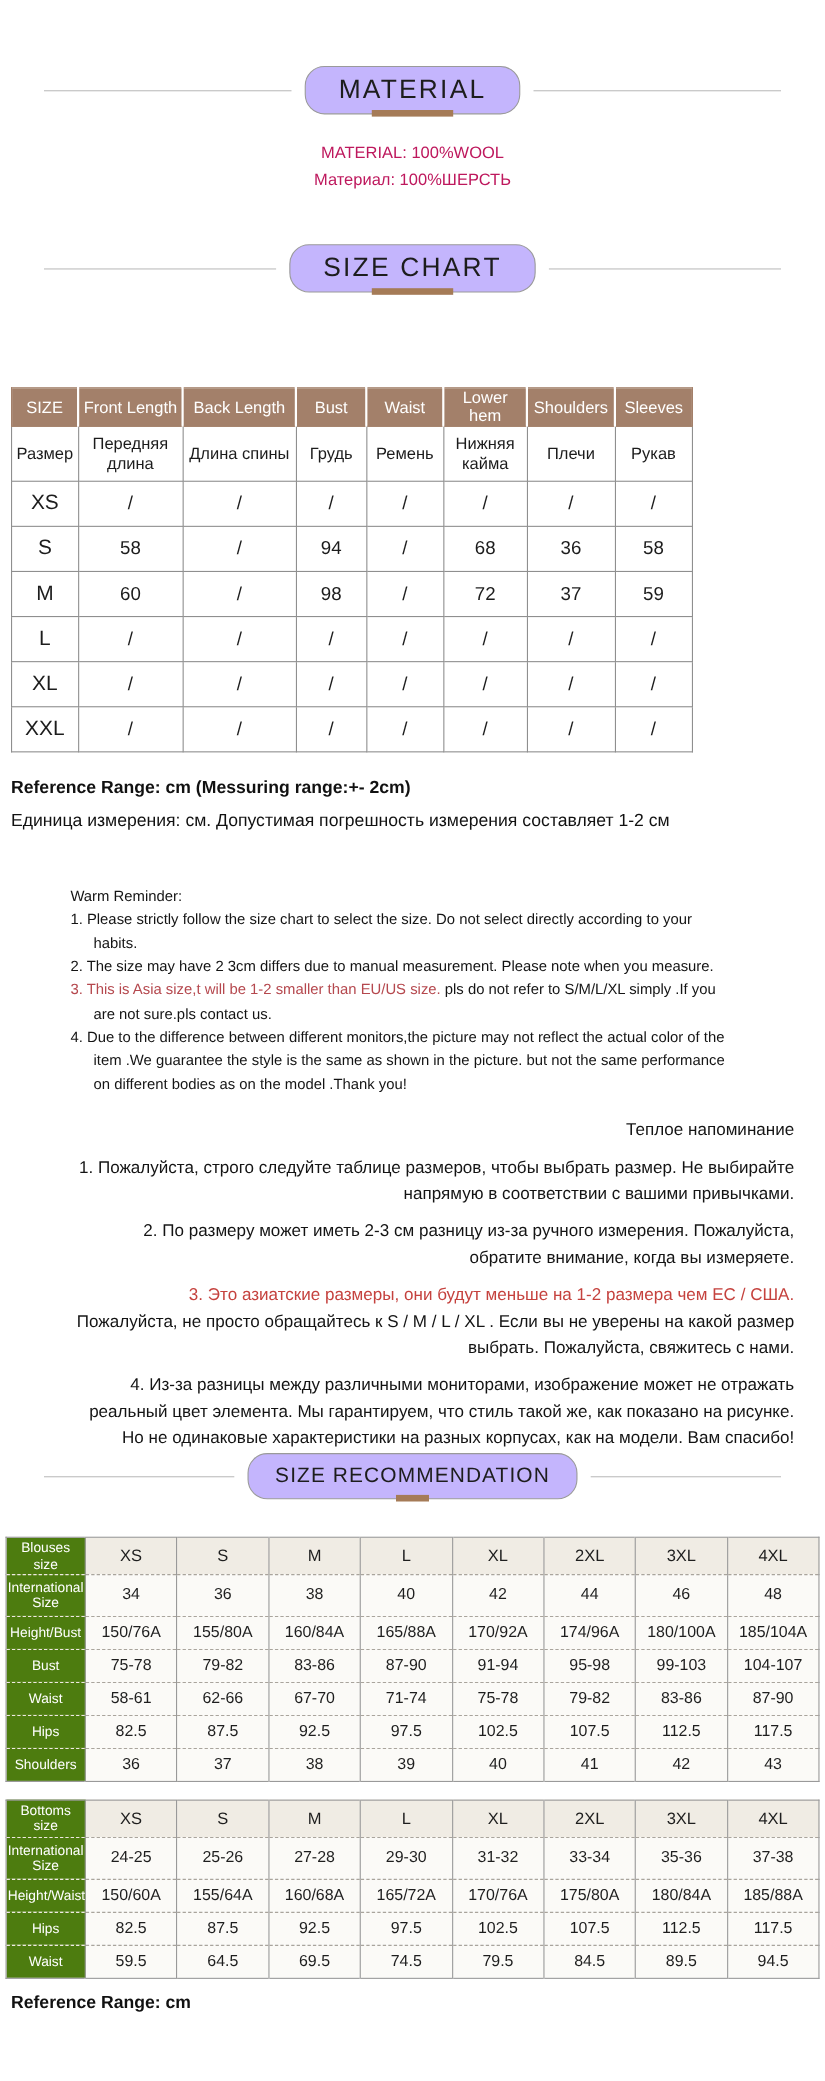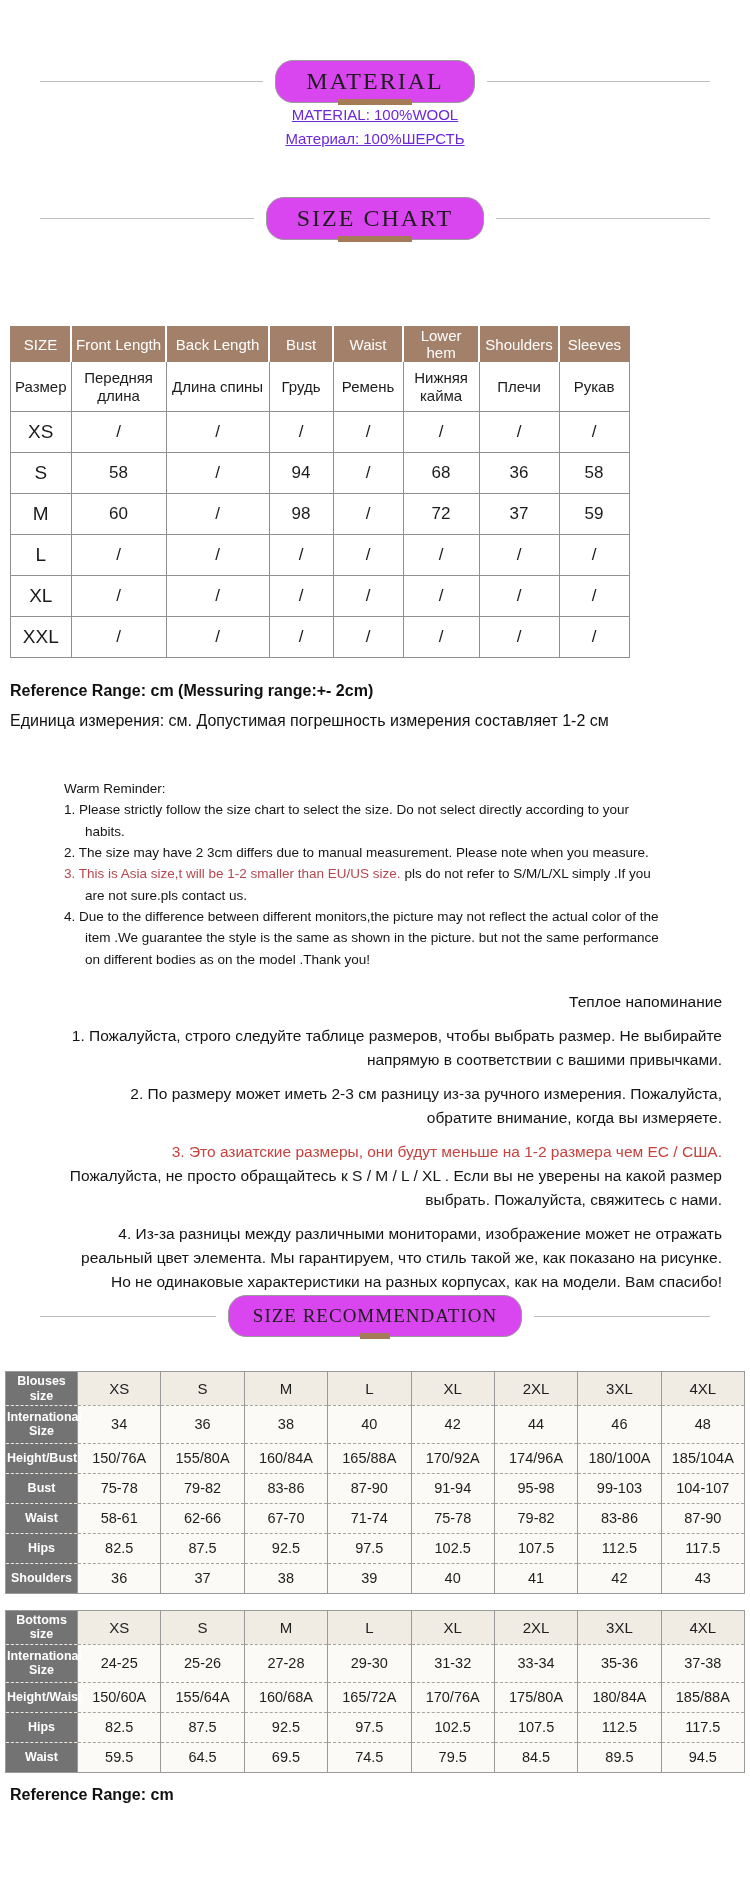--- a/index.html
+++ b/index.html
@@ -6,32 +6,31 @@
   html, body { background: #ffffff; }
   body {
     width: 750px; height: 1892px; margin: 0 auto; position: relative;
     overflow: hidden; font-family: "Liberation Sans", sans-serif; color: #1c1c1c;
   }
 
   
   .section-header { display: flex; align-items: center; margin-left: 40px; margin-right: 40px; }
   .section-header .rule { flex: 1; height: 1px; background: #bdbdbd; }
   .pill {
-    position: relative; background: #d946ef; border: 1px solid #9a9a9a; border-radius: 18px;
+    position: relative; background: #c4b5fd; border: 1px solid #9a9a9a; border-radius: 18px;
     margin: 0 12px; padding: 7px 30px; font-size: 24px; letter-spacing: 2px; color: #1d1d1d;
     white-space: nowrap;
-    font-family: Liberation Serif, serif;
   }
   .pill .bar { position: absolute; left: 50%; transform: translateX(-50%); bottom: -3px; height: 6px; background: #a57b57; }
   .bar-wide { width: 74px; }
   .bar-narrow { width: 30px; }
   .pill-sm { font-size: 19px; letter-spacing: 1px; padding: 9px 24px; }
 
   #material-header { margin-top: 60px; }
-  .material-lines { text-align: center; font-size: 15px; line-height: 24px; color: #6d28d9; text-decoration: underline; }
+  .material-lines { text-align: center; margin-top: 24px; font-size: 15px; line-height: 24px; color: #be185d; }
 
   #size-chart-header { margin-top: 46px; }
 
   
   .size-chart { border-collapse: collapse; margin: 86px 0 0 10px; }
   .size-chart th, .size-chart td { border: 1px solid #8f8f8f; text-align: center; vertical-align: middle; }
   .size-chart .c0 { width: 60px; } .size-chart .c1 { width: 95px; } .size-chart .c2 { width: 103px; }
   .size-chart .c3 { width: 64px; } .size-chart .c4 { width: 70px; } .size-chart .c5 { width: 76px; }
   .size-chart .c6 { width: 80px; } .size-chart .c7 { width: 70px; }
   .sc-en th { background: #a3806a; color: #fff; font-weight: normal; font-size: 15px; height: 30px;
@@ -52,21 +51,21 @@
   .red-en { color: #b5484e; }
   .red-ru { color: #c5423e; display: block; }
 
   #size-rec-header { margin-top: 1px; }
 
   
   .rec-table { border-collapse: collapse; table-layout: fixed; width: 740px; margin: 0 auto; border: 1px solid #9a9a9a; }
   #blouses-wrap { margin-top: 34px; }
   #bottoms-wrap { margin-top: 16px; }
   .rec-table th.row-label {
-    width: 72px; background: #737373; color: #fff; font-weight: bold; font-size: 12.5px;
+    width: 72px; background: #4d7c0f; color: #fff; font-weight: normal; font-size: 12.5px;
     line-height: 1.15; padding: 2px 1px; border-top: 1px dashed #efe9e1; text-align: center;
   }
   .rec-table tr:first-child th.row-label { border-top: none; }
   .rec-table td {
     text-align: center; font-size: 14.5px; height: 30px; background: #fbfaf7; color: #1e1e1e;
     border-left: 1px solid #999; border-top: 1px dashed #a9a49c;
   }
   .rec-table tr:first-child td { border-top: none; }
   .rec-table .head-row td { background: #f0ece4; font-size: 15px; }
   .rec-table .intl-row td { height: 38px; }

